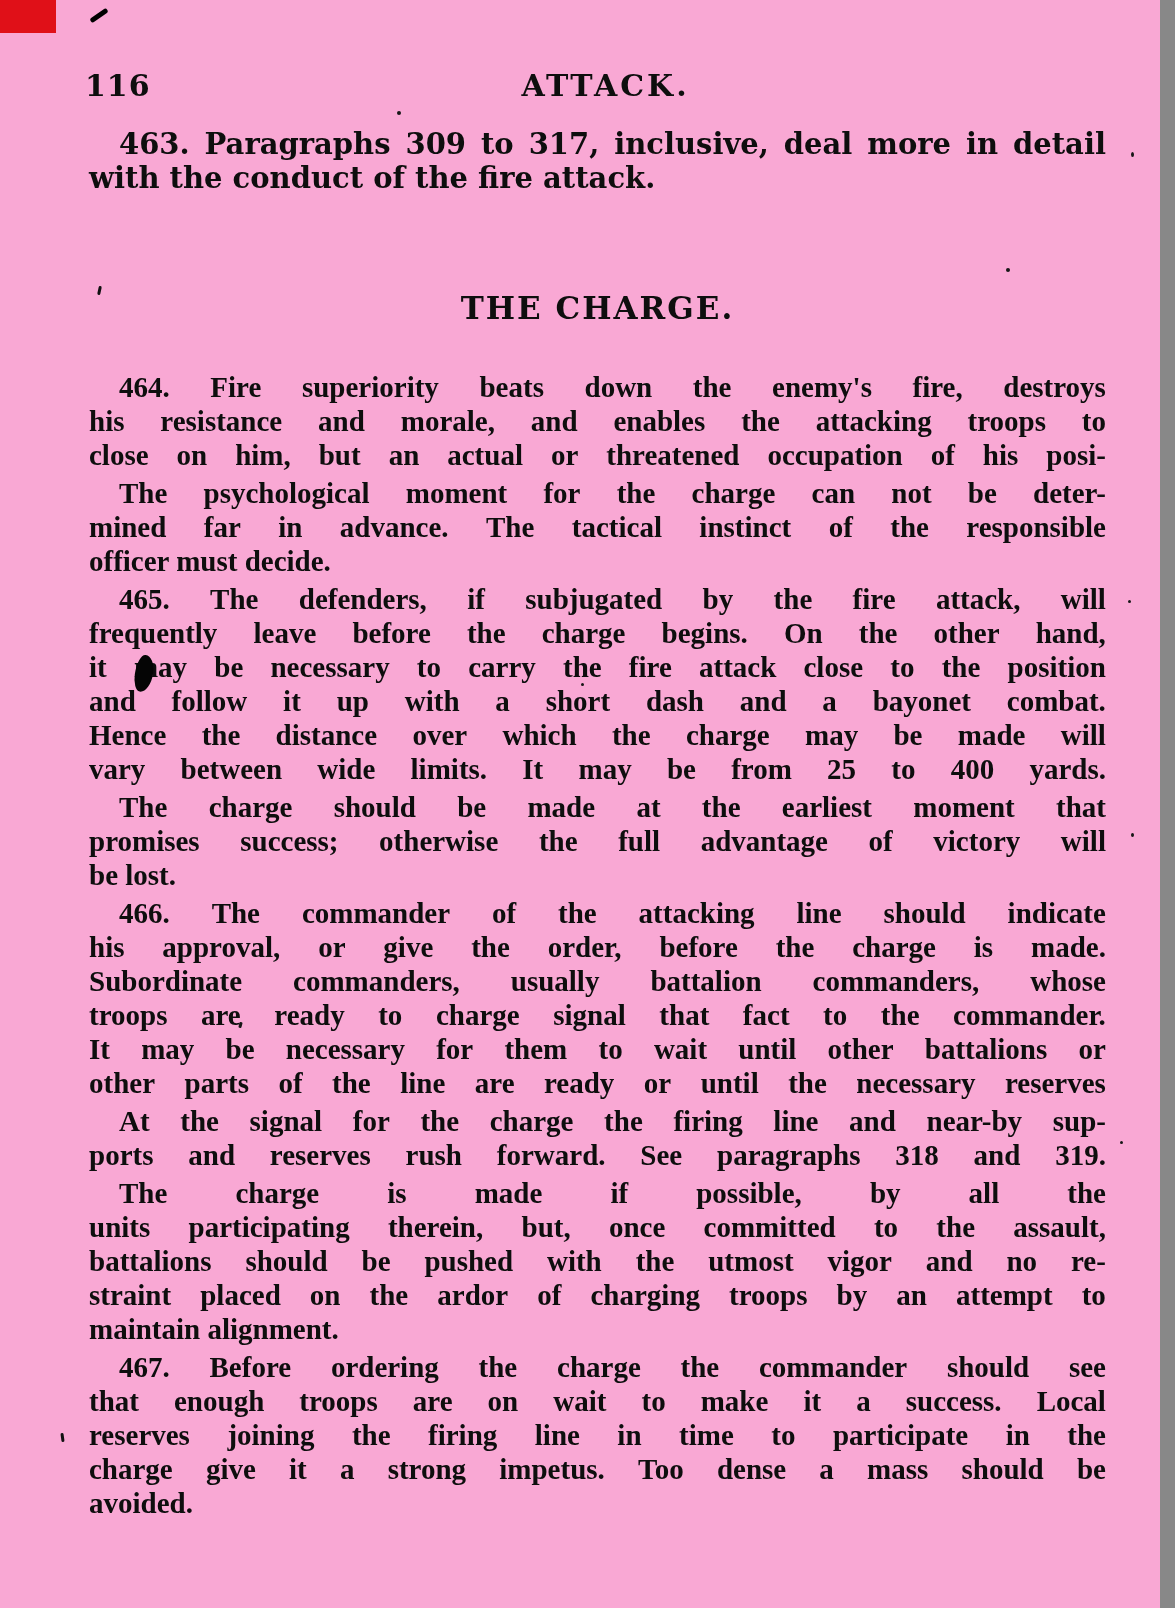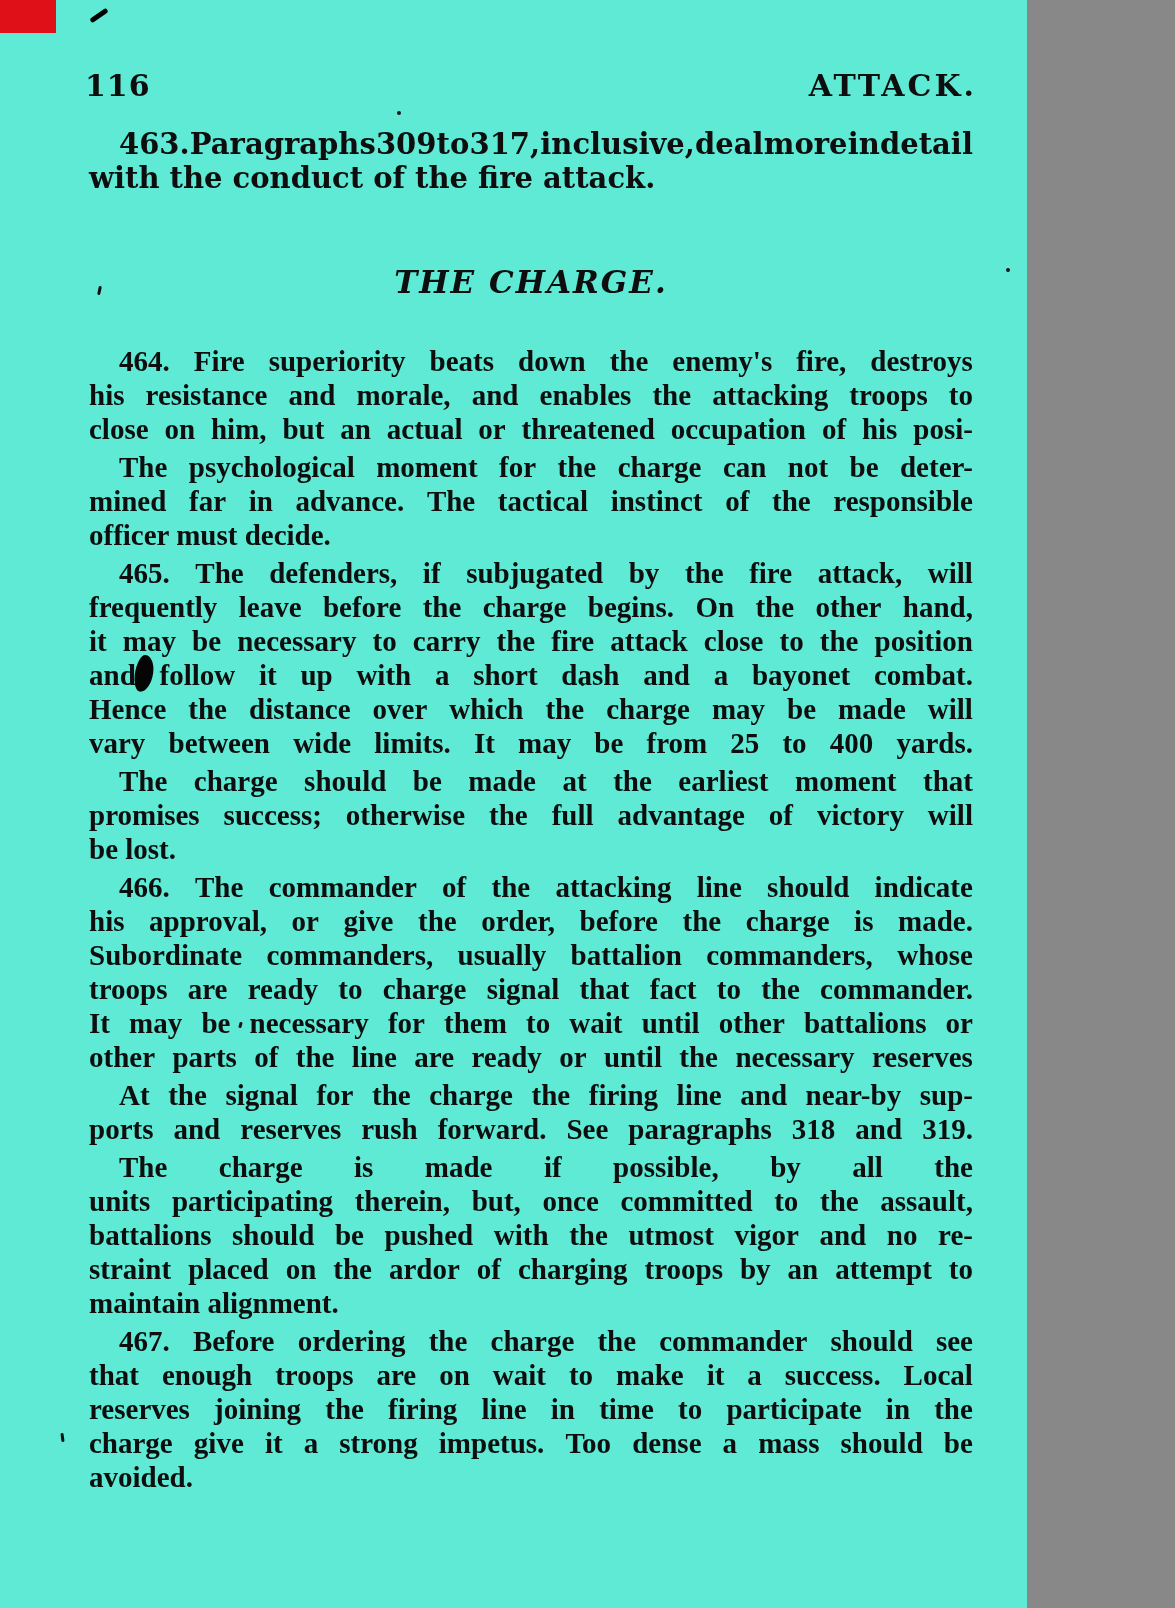--- a/index.html
+++ b/index.html
@@ -1,42 +1,42 @@
 <!DOCTYPE html>
 <html><head>
 <meta charset="utf-8">
 <style>
   html,body{margin:0;padding:0;background:#888;}
   .page{
     position:relative;
-    width:1027px;height:1608px;
-    background:#5eead4;
+    width:1160px;height:1608px;
+    background:#f9a8d4;
     font-family:"DejaVu Serif", serif;
     font-weight:700;
     color:#0e0e0e;
     overflow:hidden;
     -webkit-font-smoothing:antialiased;
   }
   .column{margin:0 50px 0 85px;}
   
   .header-row{position:relative;height:34px;margin-top:69px;font-size:30px;line-height:34px;}
   .page-num{position:absolute;left:0;top:0;letter-spacing:1px;}
-  .running-head{position:absolute;left:16px;right:0;top:0;text-align:right;letter-spacing:3px;}
+  .running-head{position:absolute;left:16px;right:0;top:0;text-align:center;letter-spacing:3px;}
   
   .para{margin:4px;}
   .line{
     height:34px;line-height:34px;font-size:29px;
     white-space:nowrap;
   }
   .line.just{display:flex;justify-content:space-between;}
   .line.indent{padding-left:30px;}
   .intro-host{margin-top:24px;}
   .section-heading{
-    margin-top:70px;height:34px;line-height:34px;
-    text-align:center;font-size:31px;font-style:italic;letter-spacing:2px;
+    margin-top:96px;height:34px;line-height:34px;
+    text-align:center;font-size:31px;letter-spacing:2px;
   }
   .body-host{margin-top:45px;font-family:Liberation Serif, serif;}
   
   .stamp{position:absolute;left:0;top:0;width:56px;height:33px;}
   .slash-mark{position:absolute;left:89px;top:13px;width:20px;height:5px;background:#000;border-radius:3px;transform:rotate(-35deg);}
   .ink-blob{position:absolute;left:135px;top:655px;width:18px;height:37px;background:#050505;border-radius:45% 55% 60% 40%/55% 45% 55% 45%;transform:rotate(8deg);}
   .tick{position:absolute;background:#111;border-radius:2px;}
   .tick.t1{left:98px;top:286px;width:3px;height:9px;transform:rotate(12deg);}
   .tick.t2{left:61px;top:1433px;width:3px;height:9px;transform:rotate(-8deg);}
   .speck{position:absolute;background:#161616;border-radius:50%;width:4px;height:4px;}

